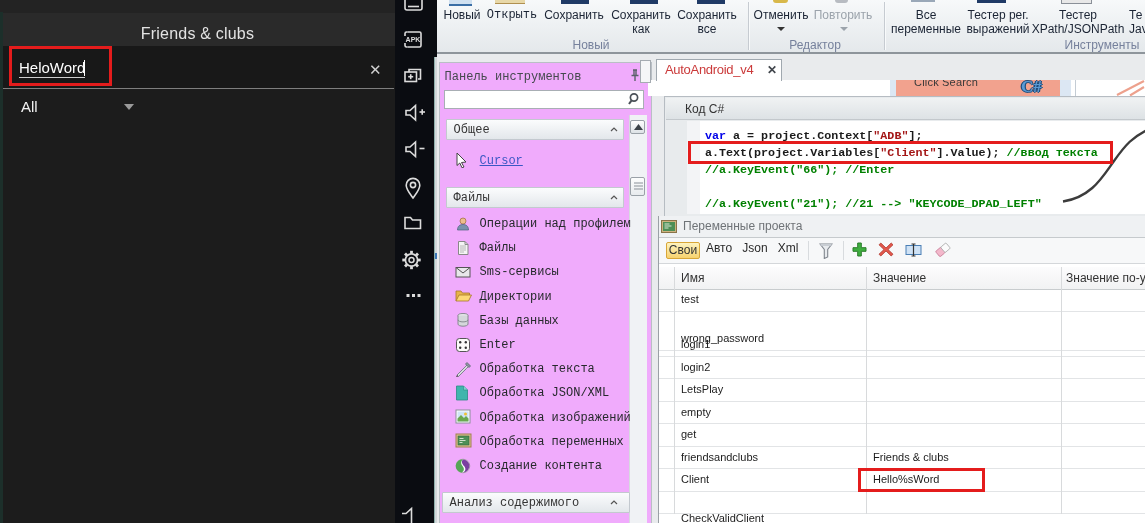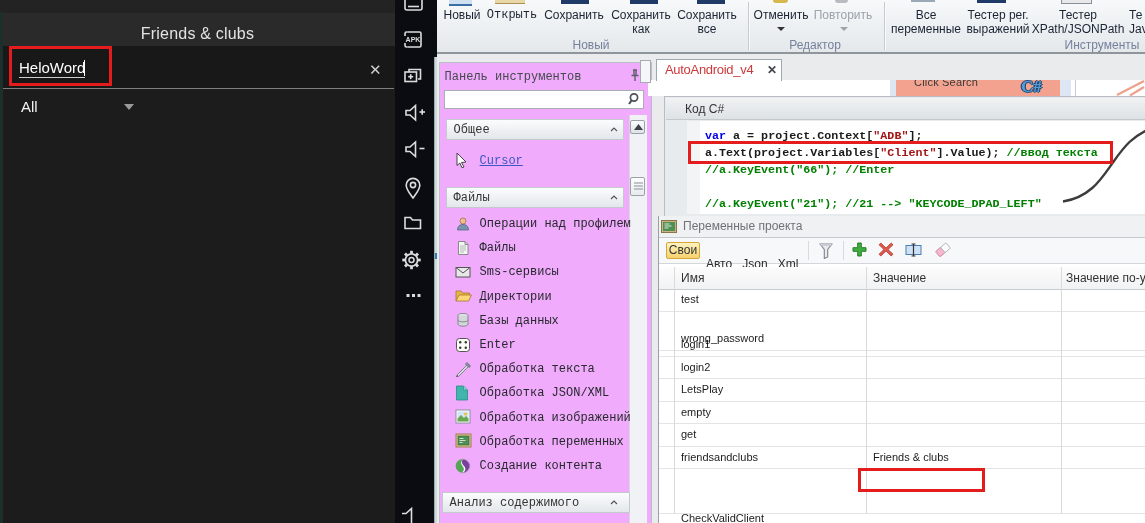--- a/index.html
+++ b/index.html
@@ -51,21 +51,21 @@
   #codep{left:227px;top:96px;width:481px;height:119px;background:#e8ebed;border:1px solid #b6bcc2;border-right:none;}
   #codep .hdr{position:absolute;left:1px;top:1px;width:479px;height:22px;background:linear-gradient(#f0f2f3,#dde2e5);border-bottom:1px solid #c3c8cc;font-size:12px;color:#333;line-height:22px;padding-left:19px;box-sizing:border-box;}
   #codep .body{position:absolute;left:22px;top:24px;width:459px;height:93px;background:#fff;}
   #codep .gut{position:absolute;left:0;top:0;width:13px;height:93px;background:#f3f4f6;}
   #codep pre{position:absolute;left:18px;top:6.5px;margin:0;font-family:"Liberation Mono",monospace;font-weight:bold;font-size:11.7px;line-height:17.1px;color:#1a1a1a;}
   .kw{color:#0000e8;} .st{color:#a31515;} .cm{color:#008000;}
   
   #vars{left:221px;top:215.5px;width:487px;height:307.5px;background:#fff;}
   #vars .phdr{position:absolute;left:0;top:0;width:487px;height:21px;background:#eff1f3;font-size:12px;color:#6f7377;line-height:21px;padding-left:25px;box-sizing:border-box;}
   #vars .tbar{position:absolute;left:0;top:21px;width:487px;height:27px;background:#f7f8f9;border-top:1px solid #c6cacd;border-bottom:1px solid #d4d7da;box-sizing:border-box;}
-  #vars .vtab{position:absolute;top:3.5px;font-size:12px;color:#2b2b2b;text-align:center;margin-top:16px;}
+  #vars .vtab{position:absolute;top:3.5px;font-size:12px;color:#2b2b2b;text-align:center;}
   #vars .vsep{position:absolute;top:3px;width:1px;height:19px;background:#d8dbde;}
   #vars .thead{position:absolute;left:0;top:51.5px;width:487px;height:22.5px;white-space:nowrap;overflow:hidden;background:linear-gradient(#fcfcfd,#f1f2f3);border-bottom:1px solid #c8ccce;box-sizing:border-box;font-size:12px;color:#333;}
   #vars .grid{position:absolute;left:0;top:73.5px;width:487px;height:226px;}
   #vars .row{position:absolute;left:0;width:487px;height:22.5px;border-bottom:1px solid #e2e4e6;box-sizing:border-box;font-size:11px;color:#1c1c1c;}
   #vars .vline{position:absolute;top:0;width:1px;background:#d8dadc;}
   #vars .lb{position:absolute;left:0;top:0;width:1px;height:307.5px;background:#9aa0a6;}
 </style>
 </head>
 <body>
 <div id="stage">
@@ -398,20 +398,24 @@
         <div class="row" style="top:112.5px;">
             <span style="position:absolute;left:23px;top:4px;">empty</span>
           </div>
         <div class="row" style="top:135px;">
             <span style="position:absolute;left:23px;top:4px;">get</span>
           </div>
         <div class="row" style="top:157.5px;">
             <span style="position:absolute;left:23px;top:4px;">friendsandclubs</span>
             <span style="position:absolute;left:215px;top:4px;">Friends &amp; clubs</span>
           </div>
+        <div class="row" style="top:180px;">
+            <span style="position:absolute;left:23px;top:4px;">Client</span>
+            <span style="position:absolute;left:215px;top:4px;">Hello%sWord</span>
+          </div>
         <div class="row" style="top:202.5px;">
             <span style="position:absolute;left:23px;top:4px;margin-top:16px;">CheckValidClient</span>
           </div>
         <div class="vline" style="left:16px;height:225px;"></div>
         <div class="vline" style="left:208px;height:225px;"></div>
         <div class="vline" style="left:402.5px;height:225px;"></div>
       </div>
       <div class="lb"></div>
     </div>
 

